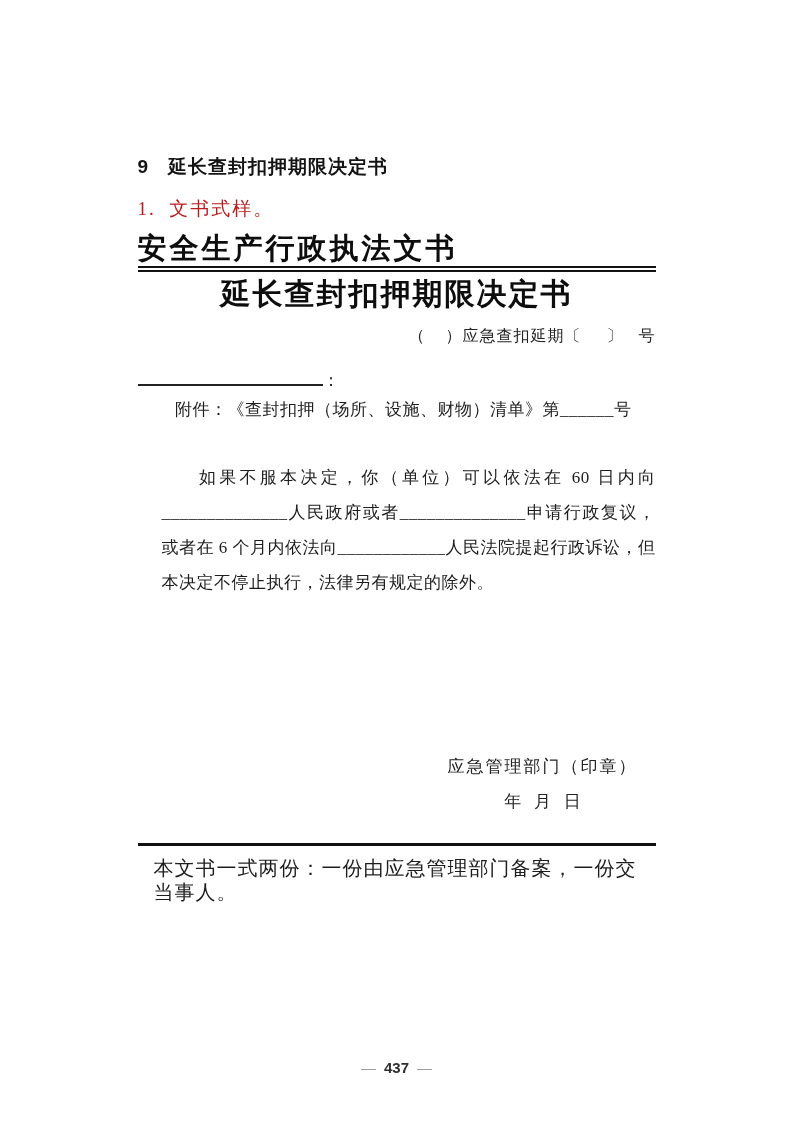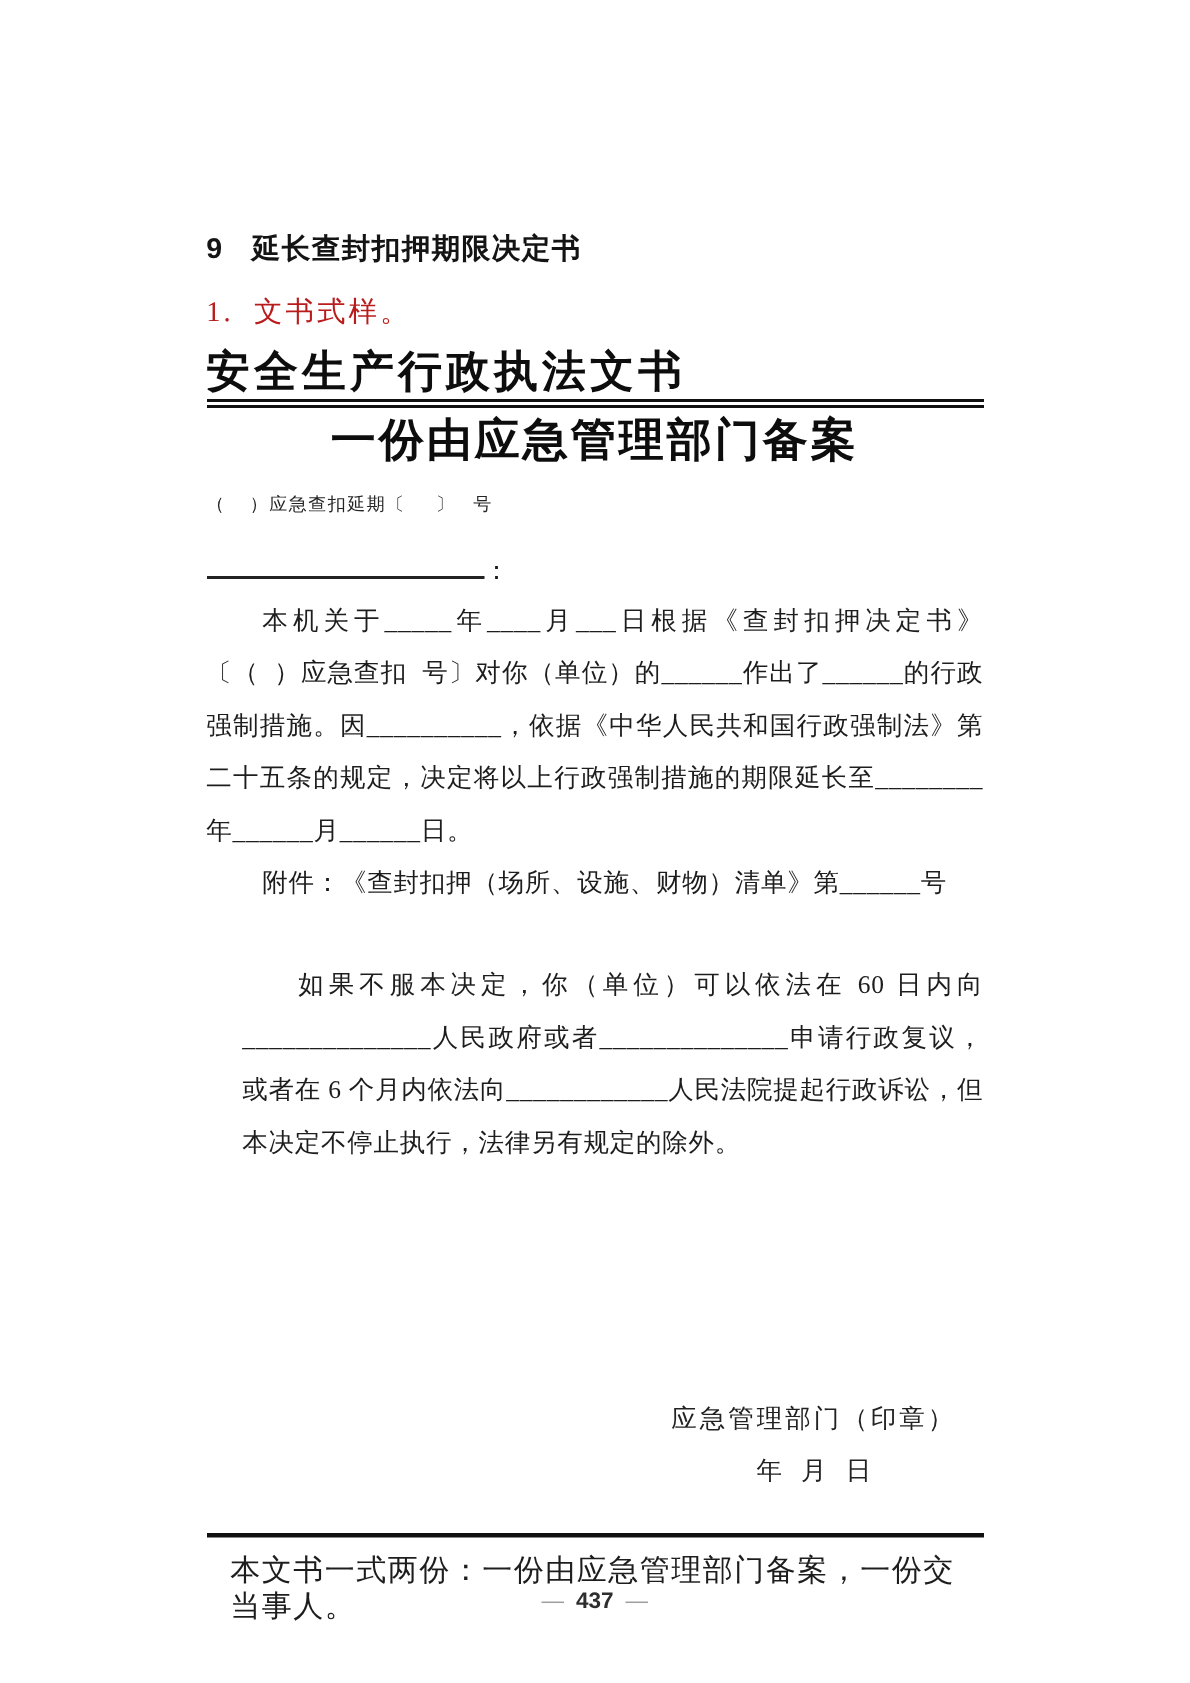--- a/index.html
+++ b/index.html
@@ -49,22 +49,22 @@
     margin-top: 5px;
     text-align: center;
     font-weight: bold;
     font-size: 30px;
     line-height: 34px;
     letter-spacing: 2px;
     color: #0d0d0d;
   }
   .doc-number {
     margin-top: 15px;
-    text-align: left;
-    font-size: 12px;
+    text-align: right;
+    font-size: 16px;
     line-height: 20px;
     letter-spacing: 1px;
     color: #242424;
   }
   .addressee {
     margin-top: 22px;
     font-size: 17px;
     line-height: 22px;
   }
   .addressee-blank {
@@ -150,29 +150,28 @@
 <div class="page">
 
   <div class="section-heading">9&nbsp;&nbsp;&nbsp;延长查封扣押期限决定书</div>
 
   <div class="subsection">1.&nbsp;&nbsp;文书式样。</div>
 
   <div class="doc-header">安全生产行政执法文书</div>
 
   <div class="double-rule"></div>
 
-  <div class="doc-title">一份由应急管理部门备案</div>
+  <div class="doc-title">延长查封扣押期限决定书</div>
 
   <div class="doc-number">（&nbsp;&nbsp;&nbsp;&nbsp;）应急查扣延期〔&nbsp;&nbsp;&nbsp;&nbsp;&nbsp;〕&nbsp;&nbsp;&nbsp;号</div>
 
   <div class="addressee">
     <span class="addressee-blank"></span><span>：</span>
   </div>
 
-  <p class="body-para para-1">本机关于_____年____月___日根据《查封扣押决定书》〔（&nbsp;&nbsp;）应急查扣&nbsp;&nbsp;号〕对你（单位）的______作出了______的行政强制措施。因__________，依据《中华人民共和国行政强制法》第二十五条的规定，决定将以上行政强制措施的期限延长至________年______月______日。</p>
 
   <div class="attachment-line">附件：《查封扣押（场所、设施、财物）清单》第______号</div>
 
   <p class="body-para para-2">如果不服本决定，你（单位）可以依法在 60 日内向______________人民政府或者______________申请行政复议，或者在 6 个月内依法向____________人民法院提起行政诉讼，但本决定不停止执行，法律另有规定的除外。</p>
 
   <div class="signature-block">
     <div class="signature-inner">
       <div class="signature-line">应急管理部门（印章）</div>
       <div class="date-line">年&nbsp;&nbsp;&nbsp;月&nbsp;&nbsp;&nbsp;日</div>
     </div>

